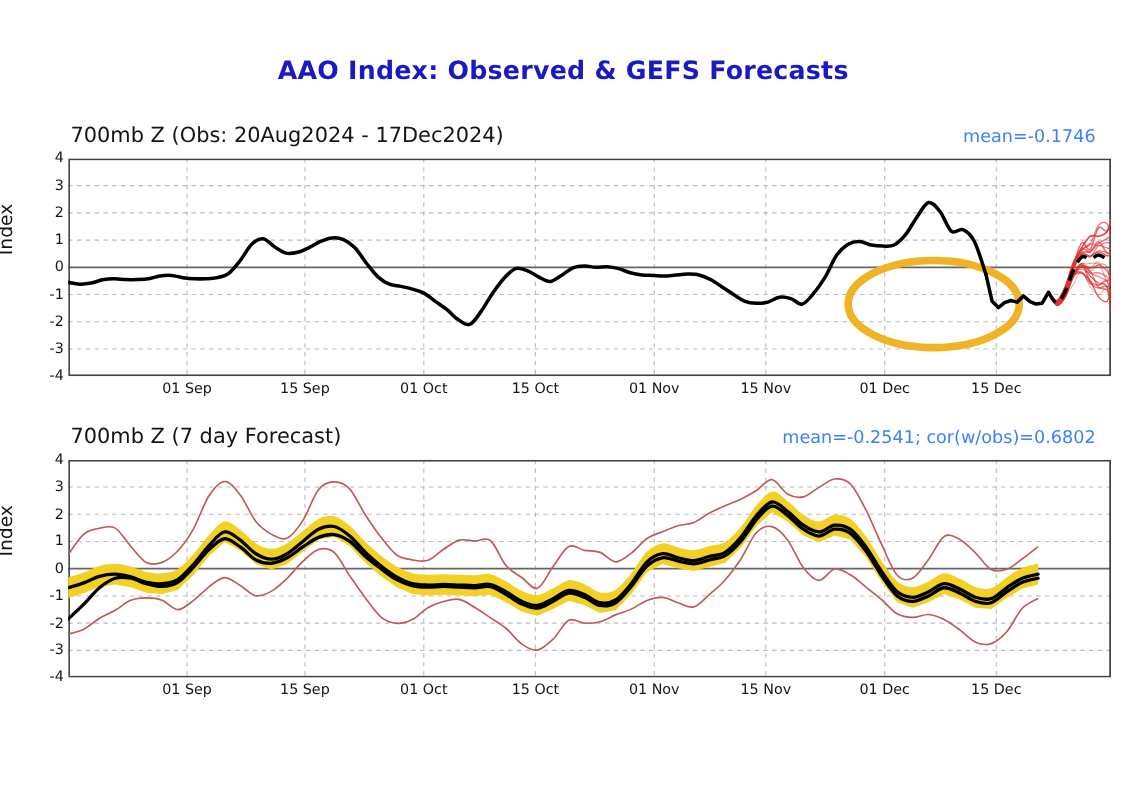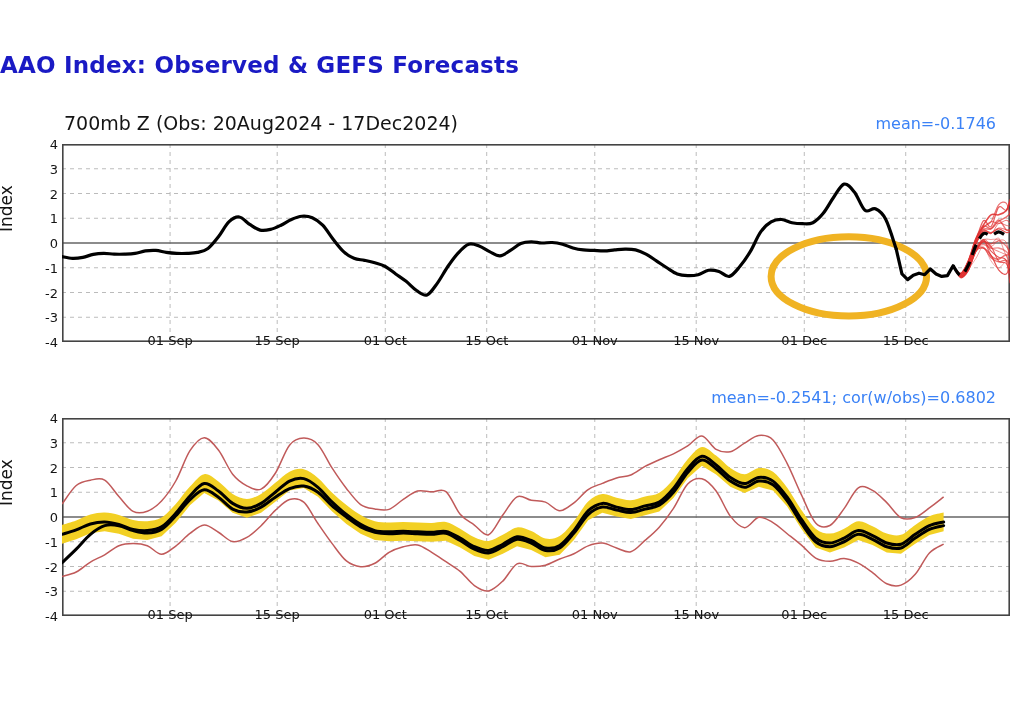--- a/index.html
+++ b/index.html
@@ -5,21 +5,21 @@
   html,body{margin:0;padding:0;}
   body{
     width:1024px;height:720px;
     background:#ffffff;
     font-family:"DejaVu Sans", sans-serif;
     overflow:hidden;
     position:relative;
   }
   #page-title{
     position:absolute;left:0;top:52px;width:1024px;
-    text-align:left;
+    text-align:center;
     font-family:"DejaVu Sans", sans-serif;
     font-weight:bold;
     font-size:23px;
     color:#1a1ac4;
     letter-spacing:.2px;
   }
   .panel{position:absolute;left:0;width:1024px;}
   #panel-top{top:112px;height:268px;}
   #panel-bottom{top:386px;height:268px;}
 
@@ -46,21 +46,21 @@
   }
   .plot-wrap{position:absolute;left:62px;top:32px;width:948px;height:198px;}
   .plot-svg{display:block;width:948px;height:198px;}
   .ytick{
     position:absolute;right:0;
     font-size:13px;color:#141414;
     transform:translateY(-50%);
     text-align:right;width:26px;
   }
   .ytick-col{position:absolute;left:28px;top:32px;width:30px;height:198px;}
-  .xtick-row{position:absolute;left:62px;top:221px;width:948px;height:22px;}
+  .xtick-row{position:absolute;left:62px;top:234px;width:948px;height:22px;}
   .xtick{
     position:absolute;top:0;
     font-size:13px;color:#141414;
     transform:translateX(-50%);
     white-space:nowrap;
   }
 </style>
 </head>
 <body>
 
@@ -143,20 +143,21 @@
     <div class="xtick" style="left:56.2%">01 Nov</div>
     <div class="xtick" style="left:66.9%">15 Nov</div>
     <div class="xtick" style="left:78.3%">01 Dec</div>
     <div class="xtick" style="left:89.0%">15 Dec</div>
   </div>
 </div>
 
 <div class="panel" id="panel-bottom">
 
   <div class="panel-head">
+    <div class="panel-subtitle">700mb Z (7 day Forecast)</div>
     <div class="panel-stat">mean=-0.2541; cor(w/obs)=0.6802</div>
   </div>
 
   <div class="ylabel">Index</div>
 
   <div class="ytick-col">
     <div class="ytick" style="top:0%">4</div>
     <div class="ytick" style="top:12.5%">3</div>
     <div class="ytick" style="top:25%">2</div>
     <div class="ytick" style="top:37.5%">1</div>

